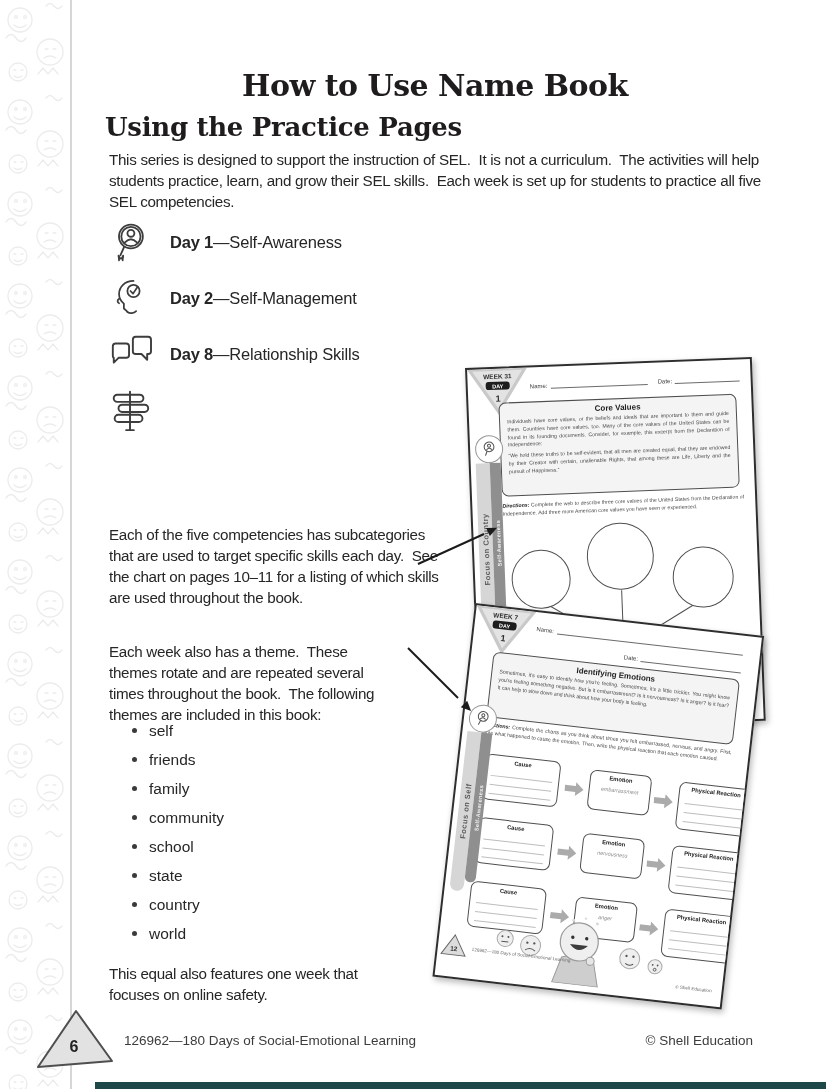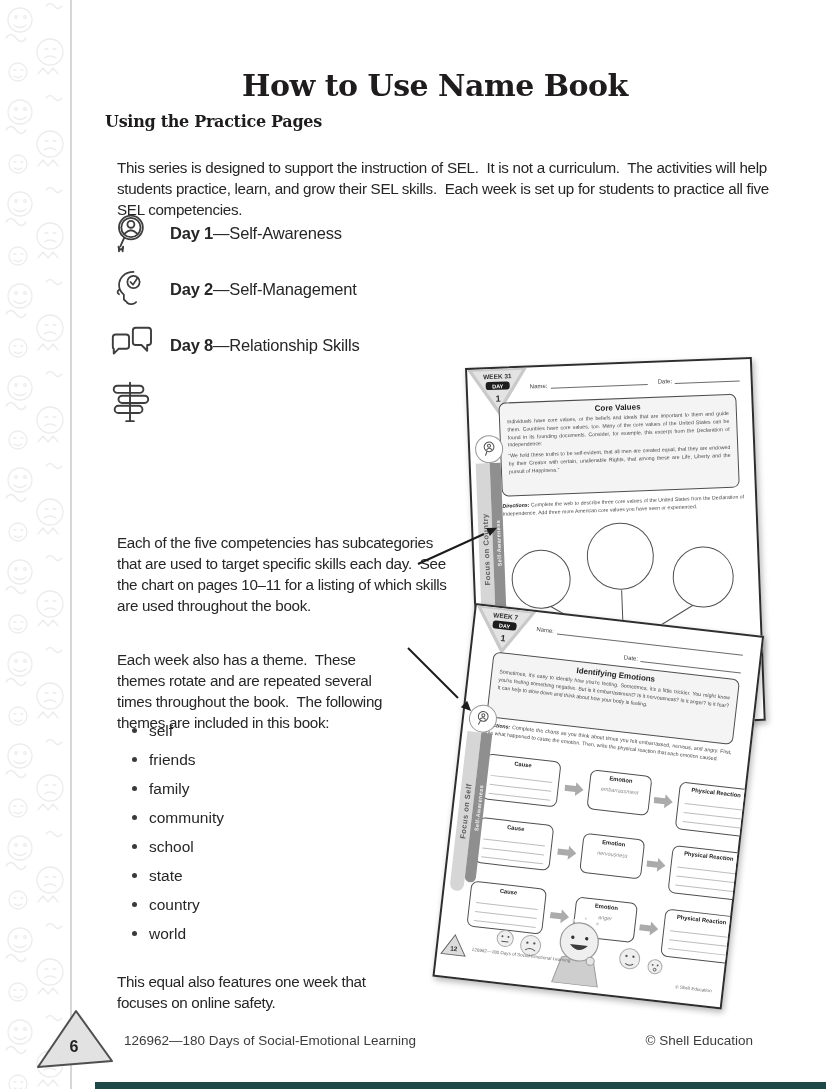--- a/index.html
+++ b/index.html
@@ -8,27 +8,27 @@
 
   
   .pattern-strip{position:absolute;left:0;top:0;}
   .pattern-edge{position:absolute;left:70px;top:0;width:2px;height:1089px;background:#d6d6d6;}
 
   
   .page-title{position:absolute;left:105px;top:68px;width:660px;text-align:center;
       font-family:"DejaVu Serif","Liberation Serif",serif;font-weight:bold;font-size:30px;
       letter-spacing:-0.5px;color:#1e1c1d;}
   .section-heading{position:absolute;left:105px;top:112px;
-      font-family:"DejaVu Serif","Liberation Serif",serif;font-weight:bold;font-size:16px;
+      font-family:"DejaVu Serif","Liberation Serif",serif;font-weight:bold;font-size:26px;
       letter-spacing:-0.3px;color:#1e1c1d;}
   .body-text{position:absolute;font-size:15.2px;line-height:1.38;letter-spacing:-0.3px;
-      color:#262626;white-space:pre-wrap;margin:12px;}
-
-  
-  .days{position:absolute;left:106px;top:211px;}
+      color:#262626;white-space:pre-wrap;margin:4px;}
+
+  
+  .days{position:absolute;left:106px;top:220px;}
   .day-row{display:flex;align-items:center;gap:16px;height:44px;margin-bottom:12px;}
   .day-icon{width:48px;display:flex;justify-content:center;align-items:center;}
   .day-icon svg{stroke:#3d3d3d;fill:none;stroke-width:2;stroke-linecap:round;stroke-linejoin:round;}
   .day-text{font-size:16.5px;letter-spacing:-0.2px;color:#262626;}
   .day-text b{font-weight:bold;}
 
   
   .themes{position:absolute;left:130px;top:722px;margin:0;padding:0;}
   .themes li{list-style:none;margin:0 0 11px 0;font-size:15.5px;color:#262626;
       position:relative;padding-left:19px;}

